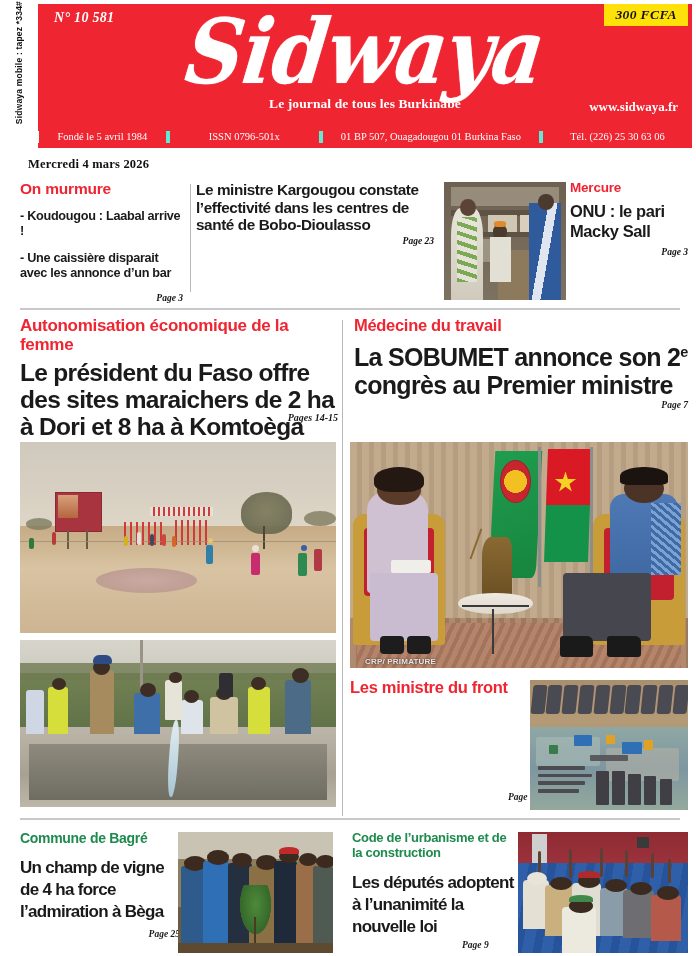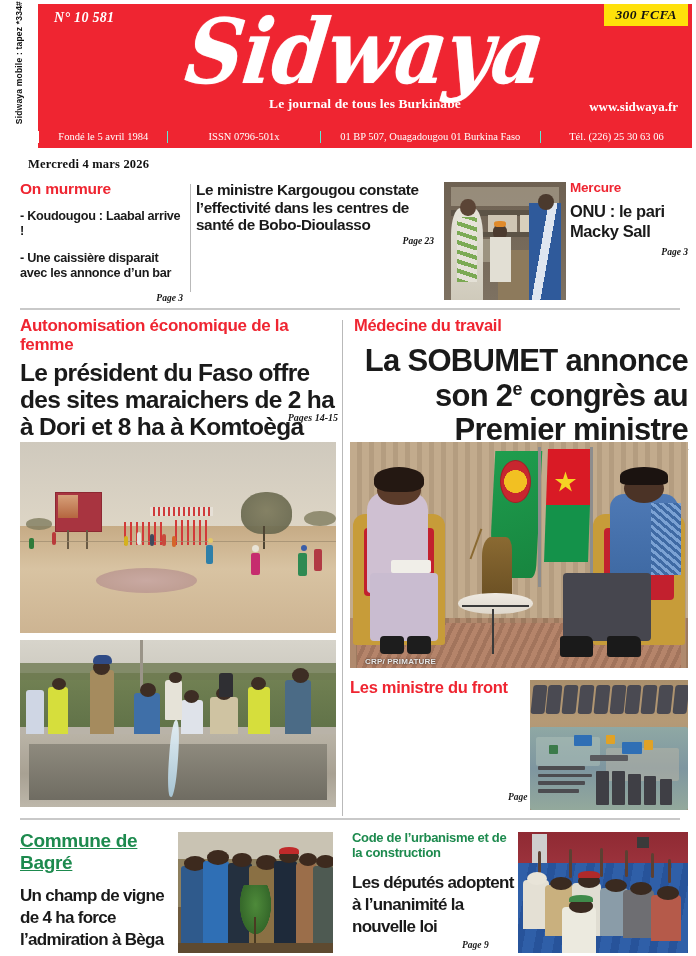--- a/index.html
+++ b/index.html
@@ -58,21 +58,21 @@
     font-family:"Liberation Serif", serif; font-weight:bold;
     font-size:13px; color:#ffffff;
   }
   .mh-info {
     position:absolute; left:38px; top:126px; width:654px; height:22px;
     background:#ef2531; display:flex; align-items:center;
   }
   .mh-info .cell {
     flex:1; text-align:center; color:#ffffff;
     font-family:"Liberation Serif", serif; font-size:10.5px; font-weight:normal;
-    border-right:1px solid #5eead4; line-height:12px;
+    border-right:4px solid #5eead4; line-height:12px;
   }
   .mh-info .cell:first-child { flex:0.85; border-left:1px solid #ffffff; }
   .mh-info .cell:last-child { border-right:none; flex:1.0; }
   .mh-info .cell.wide { flex:1.45; }
 
   
   .dateline {
     position:absolute; left:28px; top:157px;
     font-family:"Liberation Serif", serif; font-weight:bold; font-size:12.5px;
     color:#111; letter-spacing:0.2px;
@@ -146,21 +146,21 @@
     position:absolute; left:20px; top:126px; width:316px; height:191px;
     overflow:hidden; background:#cfc2ab;
   }
   #photo-basin {
     position:absolute; left:20px; top:324px; width:316px; height:167px;
     overflow:hidden; background:#b9b3a8;
   }
 
   #lead-right { position:absolute; left:354px; top:0; width:334px; }
   #lead-right .kicker-red { font-size:16.5px; }
-  #lead-right .bighead { font-size:31px; margin-top:10px;text-align:right; }
+  #lead-right .bighead { font-size:25px; margin-top:10px; }
   #lead-right .pg {
     font-family:"Liberation Serif", serif; font-style:italic; font-weight:bold;
     font-size:9.5px; text-align:right; margin-top:1px;
   }
   #photo-sobumet {
     position:absolute; left:350px; top:126px; width:338px; height:226px;
     overflow:hidden; background:#b9a98f;
   }
   .photo-credit {
     position:absolute; left:15px; bottom:2px;
@@ -178,21 +178,21 @@
     font-size:9.5px; position:absolute; left:158px; top:114px;
   }
   #photo-front {
     position:absolute; left:180px; top:2px; width:158px; height:130px;
     overflow:hidden; background:#a58e72;
   }
 
   
   .bottom { position:absolute; left:0; top:824px; width:696px; height:132px; }
   #bt-left { position:absolute; left:20px; top:6px; width:160px; }
-  #bt-left .kicker-green { font-size:19px;text-decoration:underline; }
+  #bt-left .kicker-green { font-size:14px; }
   #bt-left .bighead { font-size:17px; margin-top:11px; line-height:1.3; }
   #bt-left .pg {
     font-family:"Liberation Serif", serif; font-style:italic; font-weight:bold;
     font-size:9.5px; text-align:right; margin-top:5px;
   }
   #photo-vigne {
     position:absolute; left:178px; top:8px; width:155px; height:121px;
     overflow:hidden; background:#8a7f66;
   }
   #bt-right { position:absolute; left:352px; top:6px; width:165px; }

